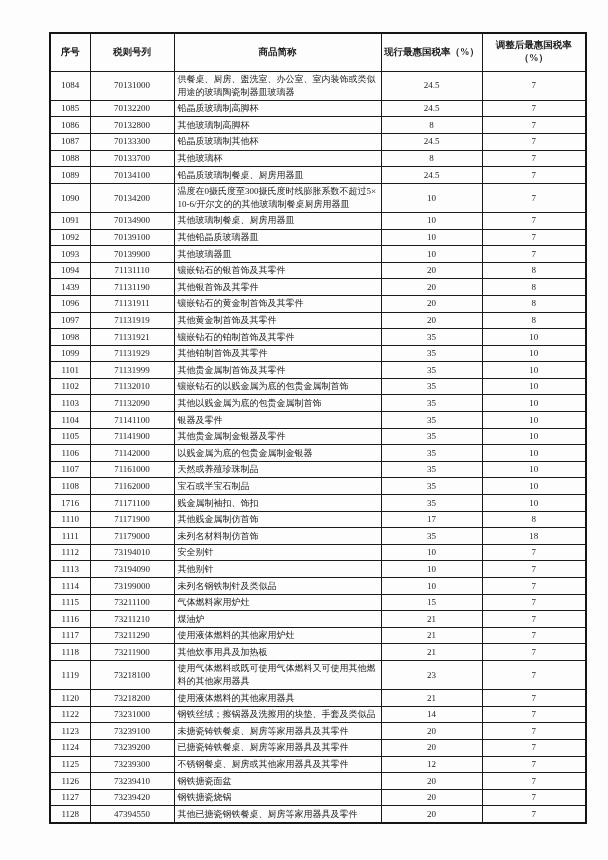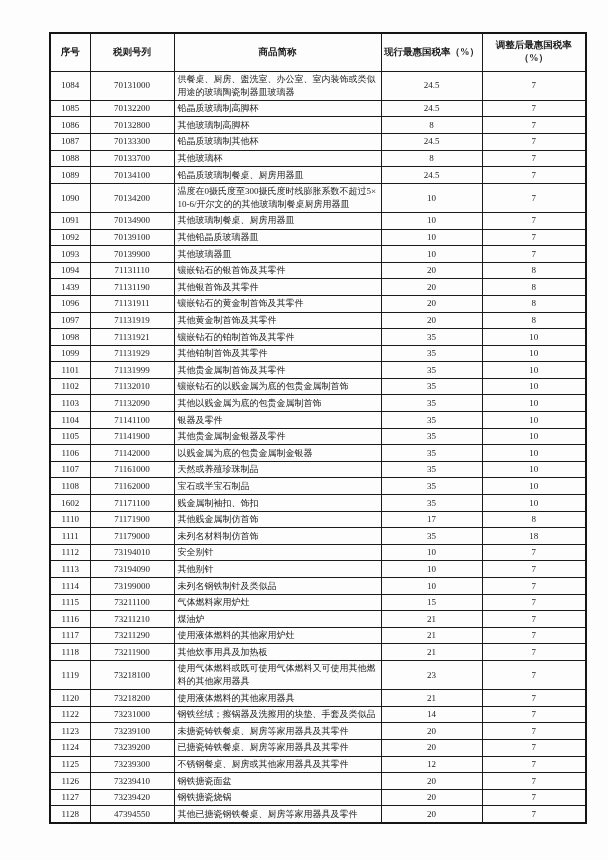--- a/index.html
+++ b/index.html
@@ -239,21 +239,21 @@
           <td class="c4">10</td>
         </tr>
         <tr>
           <td class="c0">1108</td>
           <td class="c1">71162000</td>
           <td class="c2">宝石或半宝石制品</td>
           <td class="c3">35</td>
           <td class="c4">10</td>
         </tr>
         <tr>
-          <td class="c0">1602</td>
+          <td class="c0">1716</td>
           <td class="c1">71171100</td>
           <td class="c2">贱金属制袖扣、饰扣</td>
           <td class="c3">35</td>
           <td class="c4">10</td>
         </tr>
         <tr>
           <td class="c0">1110</td>
           <td class="c1">71171900</td>
           <td class="c2">其他贱金属制仿首饰</td>
           <td class="c3">17</td>

